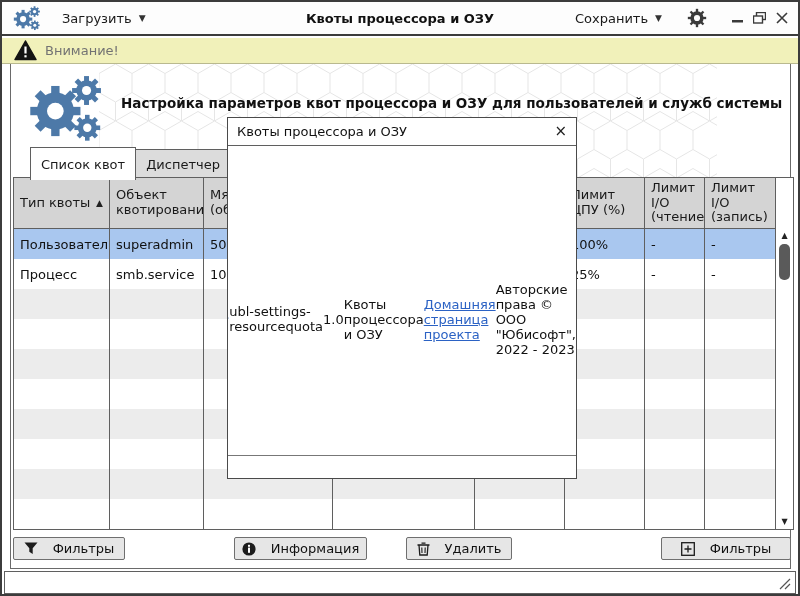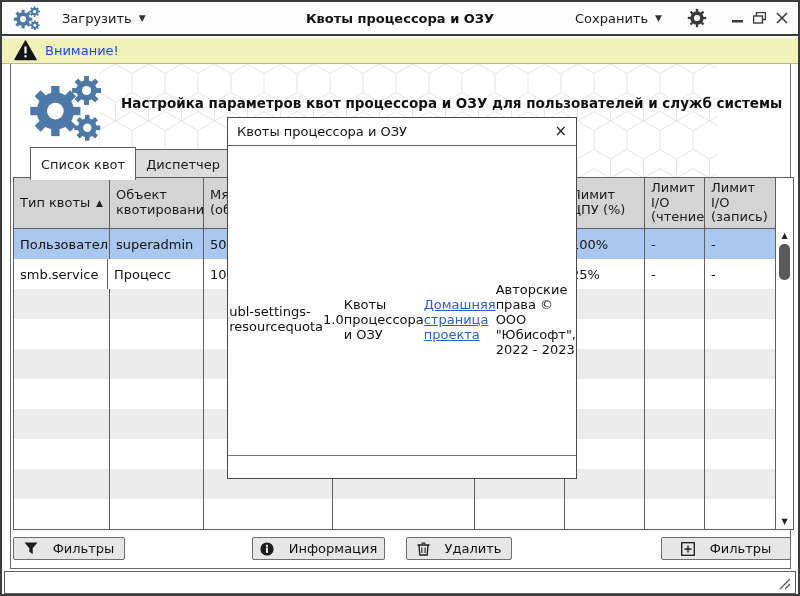--- a/index.html
+++ b/index.html
@@ -14,21 +14,21 @@
   .tb-caret { font-size:9px; color:#333; }
   .tb-title { position:absolute; left:0; right:0; text-align:center; font-size:13px; font-weight:bold; color:#111; pointer-events:none; }
   .tb-right { margin-left:auto; display:flex; align-items:center; gap:25px; z-index:2; }
   .gear-dark { width:20px; height:20px; }
   .winctl { display:flex; align-items:center; gap:10px; }
   .winctl svg { display:block; }
 
   
   .warnbar { position:absolute; left:0; top:36px; right:0; height:26px; background:var(--warning-bg,#f1f1ba);
              border-bottom:1px solid #b9b98f; display:flex; align-items:center; padding:0 12px; gap:8px; }
-  .warnbar .txt { font-size:13px; color:#1d4ed8; }
+  .warnbar .txt { font-size:13px; color:#737373; }
 
   
   .panel { position:absolute; left:8px; right:7px; top:62px; height:505px; background:#fff;
            border:1px solid #6a6a6a; border-top:none; }
   .hexes { position:absolute; left:88px; top:0; pointer-events:none; }
 
   .banner-logo { position:absolute; left:14px; top:6px; width:82px; height:76px; }
   .banner-heading { position:absolute; left:110px; top:31px; font-size:13.5px; font-weight:bold; color:#111; }
 
   .tabs { position:absolute; left:19px; top:84px; height:32px; display:flex; align-items:flex-end; }
@@ -53,21 +53,21 @@
   .scrollbar { position:absolute; top:0; right:0; bottom:0; width:18px; background:#fff; border-left:1px solid #5f5f5f; }
   .sb-up { position:absolute; top:53px; left:0; right:0; text-align:center; font-size:8px; color:#222; }
   .sb-thumb { position:absolute; top:66px; left:3px; width:11px; height:36px; background:#5a5a5a; border-radius:5px; }
   .sb-down { position:absolute; bottom:3px; left:0; right:0; text-align:center; font-size:8px; color:#222; }
 
   
   .actions { position:absolute; left:0; right:0; top:473px; height:24px; }
   .abtn { position:absolute; top:0; height:23px; display:flex; align-items:center; justify-content:center; gap:15px;
           background:#e6e6e6; border:1px solid #6f6f6f; border-radius:2px; font-size:13px; color:#111; }
   .abtn svg { display:block; }
-  .b-filters{left:2px;width:112px}.b-info{left:241px;width:133px}.b-del{left:395px;width:106px}
+  .b-filters{left:2px;width:112px}.b-info{left:223px;width:133px}.b-del{left:395px;width:106px}
   .b-edit{left:510px;width:131px}.b-add{left:650px;width:130px}
 
   
   .statusbar { position:absolute; left:2px; right:2px; top:569px; height:23px; border:1px solid #5f5f5f; background:#fff; }
   .grip { position:absolute; right:4px; bottom:3px; }
 
   
   .dialog { position:absolute; left:225px; top:115px; width:350px; height:362px; background:#fff;
             border:1px solid #4a4a4a; z-index:50; }
   .dlg-title { height:28px; border-bottom:1px solid #5f5f5f; display:flex; align-items:center; padding:0 9px; }
@@ -205,22 +205,22 @@
         <div class="tcell c0">Пользователь</div>
         <div class="tcell c1">superadmin</div>
         <div class="tcell c2">500 МБ</div>
         <div class="tcell c3"></div>
         <div class="tcell c4"></div>
         <div class="tcell c5">100%</div>
         <div class="tcell c6">-</div>
         <div class="tcell c7">-</div>
       </div>
       <div class="trow">
+        <div class="tcell c0">Процесс</div>
         <div class="tcell c1">smb.service</div>
-        <div class="tcell c0">Процесс</div>
         <div class="tcell c2">100 МБ</div>
         <div class="tcell c3"></div>
         <div class="tcell c4"></div>
         <div class="tcell c5">25%</div>
         <div class="tcell c6">-</div>
         <div class="tcell c7">-</div>
       </div>
       <div id="filler-rows">
           <div class="trow stripe">
             <div class="tcell c0"></div>

